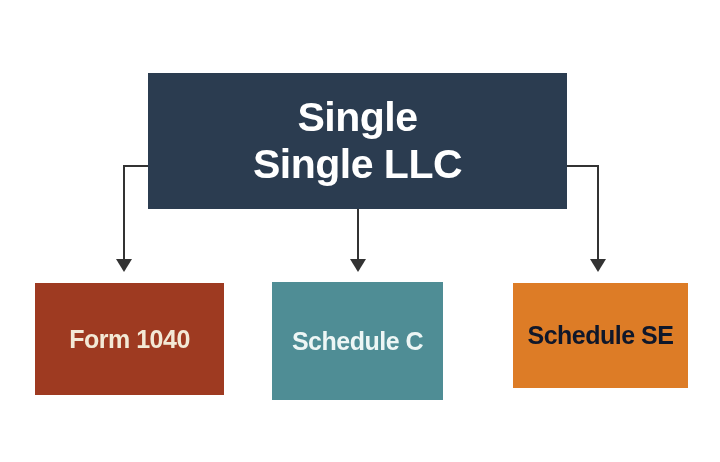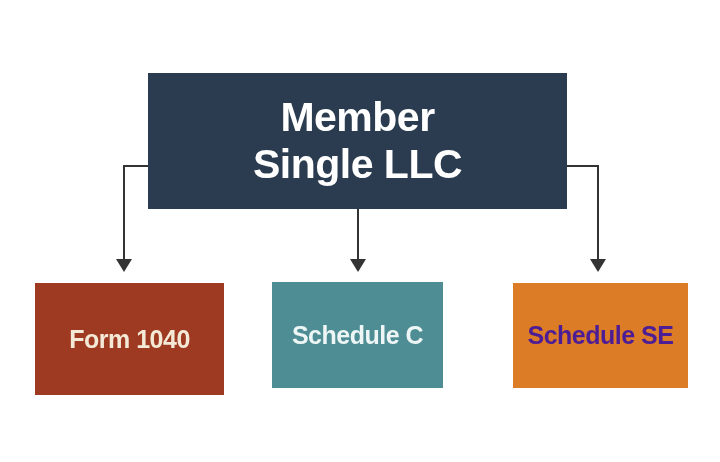--- a/index.html
+++ b/index.html
@@ -39,21 +39,21 @@
   .child-form-1040 {
     left: 35px;
     top: 283px;
     width: 189px;
     height: 112px;
   }
   .child-schedule-c {
     left: 272px;
     top: 282px;
     width: 171px;
-    height: 106px;
+    height: 118px;
   }
   .child-schedule-se {
     left: 513px;
     top: 283px;
     width: 175px;
     height: 105px;
   }
   .connectors {
     position: absolute;
     left: 0;
@@ -77,29 +77,29 @@
       <polyline points="358,209 358,260" fill="none"></polyline>
       <polygon points="350,259 366,259 358,272" stroke="none"></polygon>
     </g>
     <g stroke="#333333" stroke-width="2" fill="#333333">
       <polyline points="567,166 598,166 598,260" fill="none"></polyline>
       <polygon points="590,259 606,259 598,272" stroke="none"></polygon>
     </g>
   </svg>
 
   <div class="node root-node" style="background-color: rgb(43, 60, 80);">
-    <span style="color: rgb(255, 255, 255);">Member</span>
+    <span style="color: rgb(255, 255, 255);">Single</span>
     <span style="color: rgb(255, 255, 255);">Single LLC</span>
   </div>
 
   <div class="node child-node child-form-1040" style="background-color: rgb(158, 58, 33);">
     <span style="color: rgb(243, 233, 214);">Form 1040</span>
   </div>
 
   <div class="node child-node child-schedule-c" style="background-color: rgb(79, 141, 149);">
     <span style="color: rgb(237, 246, 245);">Schedule C</span>
   </div>
 
   <div class="node child-node child-schedule-se" style="background-color: rgb(221, 124, 38);">
-    <span style="color: #4c1d95;">Schedule SE</span>
+    <span style="color: #0f172a;">Schedule SE</span>
   </div>
 
 </div>
 
 </body></html>

